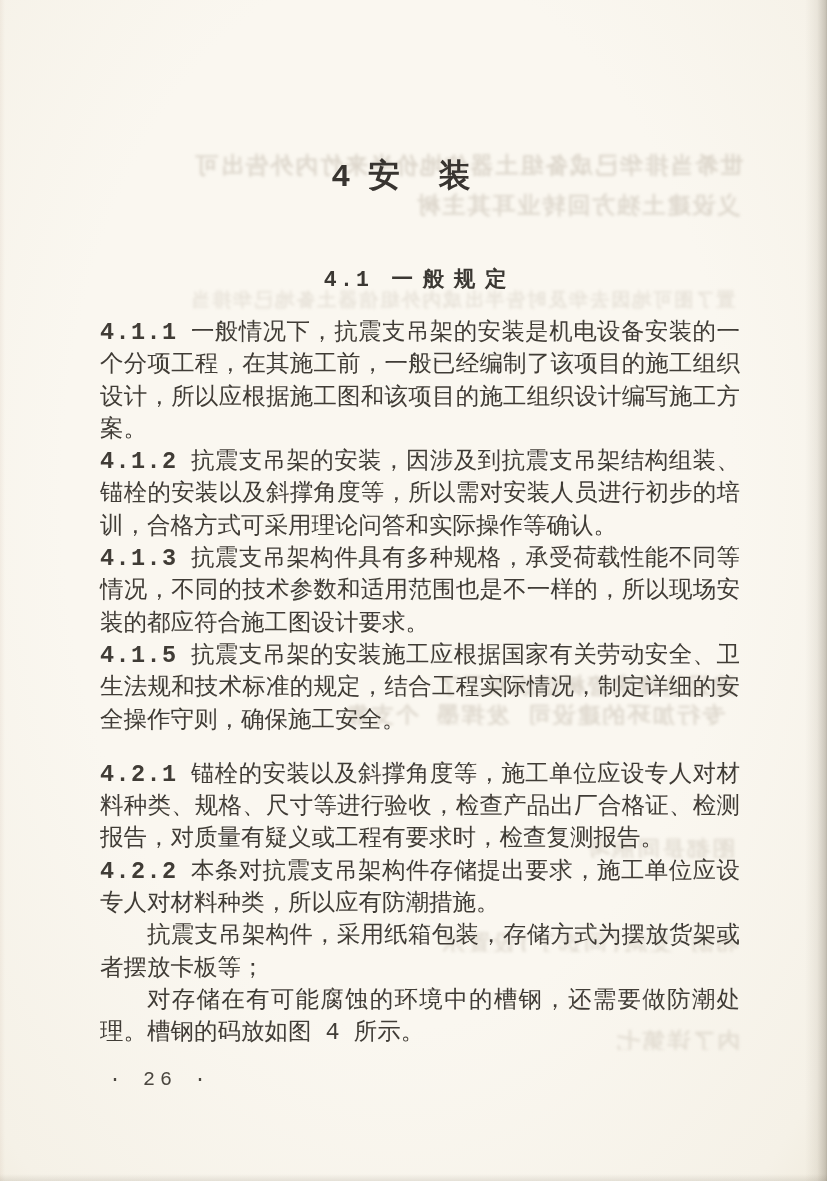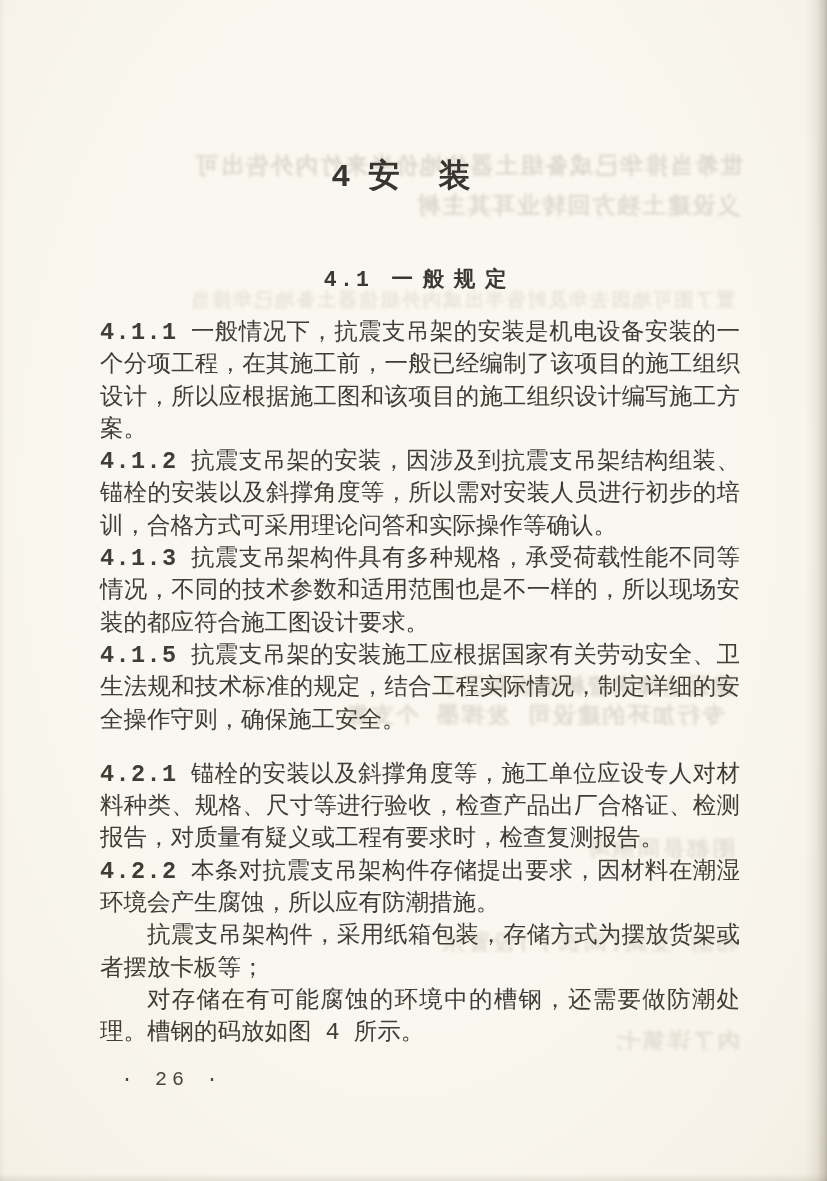--- a/index.html
+++ b/index.html
@@ -72,21 +72,21 @@
     font-size: 23.5px;
     line-height: 32.3px;
     text-align: justify;
     text-justify: inter-ideograph;
     color: #403c36;
   }
   .clause-num { font-weight: bold; margin-right: 0.55em; letter-spacing: 0.06em; margin-top: 44px; }
   .para.indent { text-indent: 2em; }
   .page-number {
     position: absolute;
-    left: 121px;
+    left: 109px;
     top: 1068px;
     font-size: 20px;
     letter-spacing: 5px;
     color: #4a463f;
   }
 </style>
 </head>
 <body>
 
 <div class="page">
@@ -124,21 +124,21 @@
         <span class="clause-num">4.1.5</span><span>抗震支吊架的安装施工应根据国家有关劳动安全、卫生法规和技术标准的规定，结合工程实际情况，制定详细的安全操作守则，确保施工安全。</span>
       </p>
     </div>
 
 
     <div class="section-body">
       <p class="para">
         <span class="clause-num">4.2.1</span><span>锚栓的安装以及斜撑角度等，施工单位应设专人对材料种类、规格、尺寸等进行验收，检查产品出厂合格证、检测报告，对质量有疑义或工程有要求时，检查复测报告。</span>
       </p>
       <p class="para">
-        <span class="clause-num">4.2.2</span><span>本条对抗震支吊架构件存储提出要求，因材料在潮湿环境会产生腐蚀，所以应有防潮措施。</span>
+        <span class="clause-num">4.2.2</span><span>本条对抗震支吊架构件存储提出要求，施工单位应设专人对材料种类，所以应有防潮措施。</span>
       </p>
       <p class="para indent">
         <span>抗震支吊架构件，采用纸箱包装，存储方式为摆放货架或者摆放卡板等；</span>
       </p>
       <p class="para indent">
         <span>对存储在有可能腐蚀的环境中的槽钢，还需要做防潮处理。槽钢的码放如图 4 所示。</span>
       </p>
     </div>
 
   </div>

